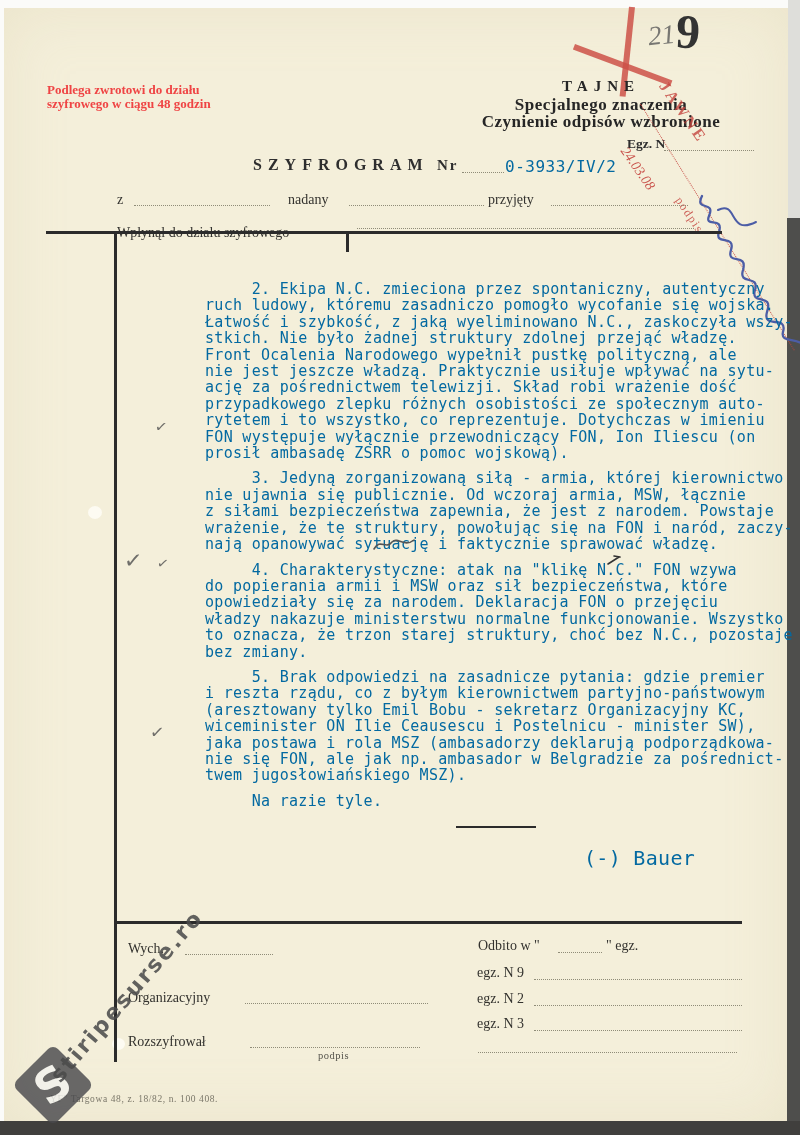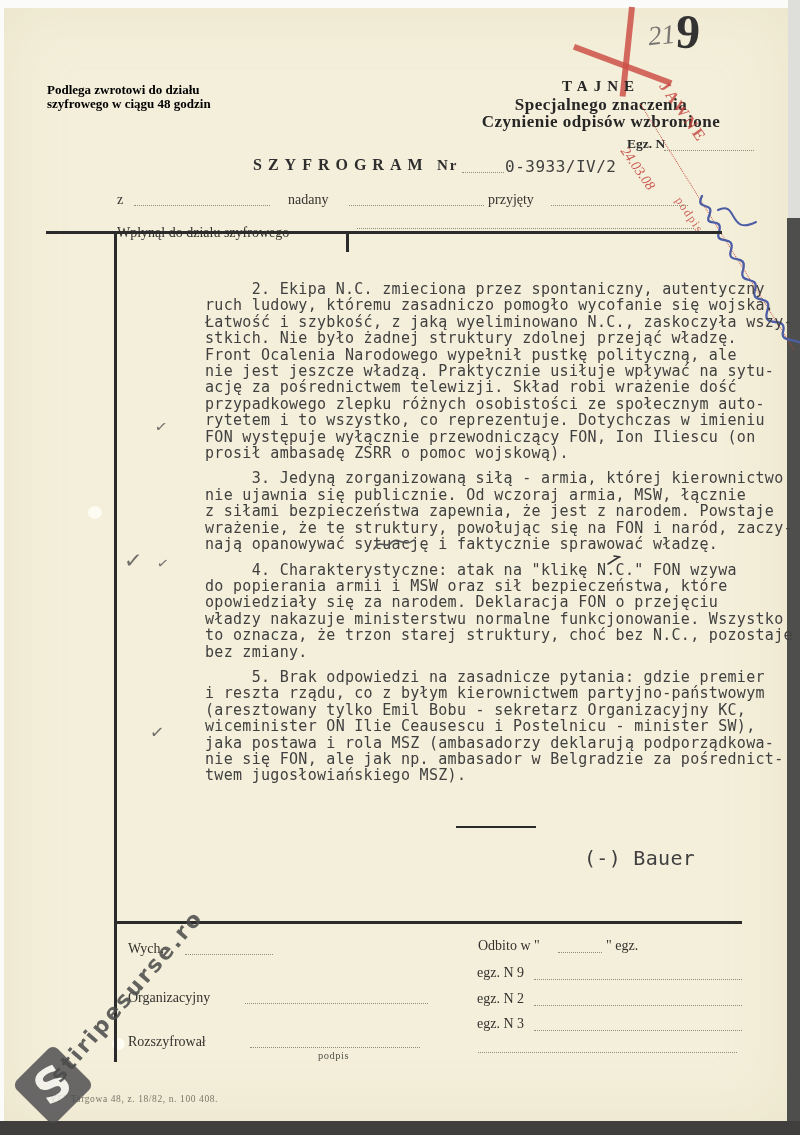--- a/index.html
+++ b/index.html
@@ -6,24 +6,24 @@
   #scan{position:relative;width:800px;height:1135px;background:#fbfbf9;overflow:hidden;
         font-family:"Liberation Serif",serif;color:#2e2e2e;}
   .paper{position:absolute;left:4px;top:8px;width:784px;height:1114px;background:#f4efda;
          box-shadow:inset 0 0 60px rgba(210,200,160,.25);}
   .spot{position:absolute;border-radius:50%;background:#fffef7;opacity:.8;}
   .edge-right-light{position:absolute;left:788px;top:0;width:12px;height:218px;background:#dededa;}
   .edge-right-dark{position:absolute;left:787px;top:218px;width:13px;height:917px;background:#4e4e4c;}
   .edge-bottom-dark{position:absolute;left:0;top:1121px;width:800px;height:14px;background:#403f3d;}
   .abs{position:absolute;}
   .serifb{font-family:"Liberation Serif",serif;font-weight:bold;}
-  .mono{font-family:"DejaVu Sans Mono",monospace;color:#404040;}
+  .mono{font-family:"DejaVu Sans Mono",monospace;color:#0369a1;}
   .dots{position:absolute;height:0;border-bottom:1.6px dotted #8f8c78;}
   .rule{position:absolute;background:#2b2b2b;}
-  .notice{left:47px;top:83px;font-size:13px;line-height:14px;white-space:pre-line;color:#000000;}
+  .notice{left:47px;top:83px;font-size:13px;line-height:14px;white-space:pre-line;color:#ef4444;}
   .cls-block{left:460px;top:78px;width:282px;text-align:center;line-height:17.5px;color:#262626;}
   .cls-1{font-size:15px;letter-spacing:6px;}
   .cls-2{font-size:17px;letter-spacing:.5px;}
   .title-main{left:253px;top:156px;font-size:16px;letter-spacing:6px;}
   .title-nr{left:437px;top:157px;font-size:15px;letter-spacing:2px;}
   .title-num{left:505px;top:157px;font-size:16px;letter-spacing:.5px;}
   .fld{font-size:14px;color:#33322e;}
   .body-text{left:189px;top:281px;width:600px;}
   .body-text p{margin:0 0 9px 16px;font-size:15px;letter-spacing:.3px;line-height:16.4px;white-space:pre;}
   .sig{left:584px;top:846px;font-size:20px;letter-spacing:.3px;}
@@ -135,20 +135,21 @@
 władzy nakazuje ministerstwu normalne funkcjonowanie. Wszystko
 to oznacza, że trzon starej struktury, choć bez N.C., pozostaje
 bez zmiany.</p>
     <p>     5. Brak odpowiedzi na zasadnicze pytania: gdzie premier
 i reszta rządu, co z byłym kierownictwem partyjno-państwowym
 (aresztowany tylko Emil Bobu - sekretarz Organizacyjny KC,
 wiceminister ON Ilie Ceausescu i Postelnicu - minister SW),
 jaka postawa i rola MSZ (ambasadorzy deklarują podporządkowa-
 nie się FON, ale jak np. ambasador w Belgradzie za pośrednict-
 twem jugosłowiańskiego MSZ).</p>
+    <p>     Na razie tyle.</p>
   </div>
 
   <div class="check" style="left:155px;top:418px;font-size:15px;transform:rotate(8deg);">✓</div>
   <div class="check" style="left:124px;top:548px;font-size:22px;transform:rotate(4deg);">✓</div>
   <div class="check" style="left:157px;top:555px;font-size:14px;transform:rotate(10deg);">✓</div>
   <div class="check" style="left:150px;top:722px;font-size:17px;transform:rotate(6deg);">✓</div>
   <svg class="abs" style="left:372px;top:536px;" width="44" height="16" viewBox="0 0 44 16">
     <path d="M2 13 C 8 2, 14 14, 20 6 C 26 0, 32 12, 42 4" stroke="#555" stroke-width="1.6" fill="none" stroke-linecap="round"></path>
   </svg>
   <svg class="abs" style="left:606px;top:554px;" width="16" height="12" viewBox="0 0 16 12">

